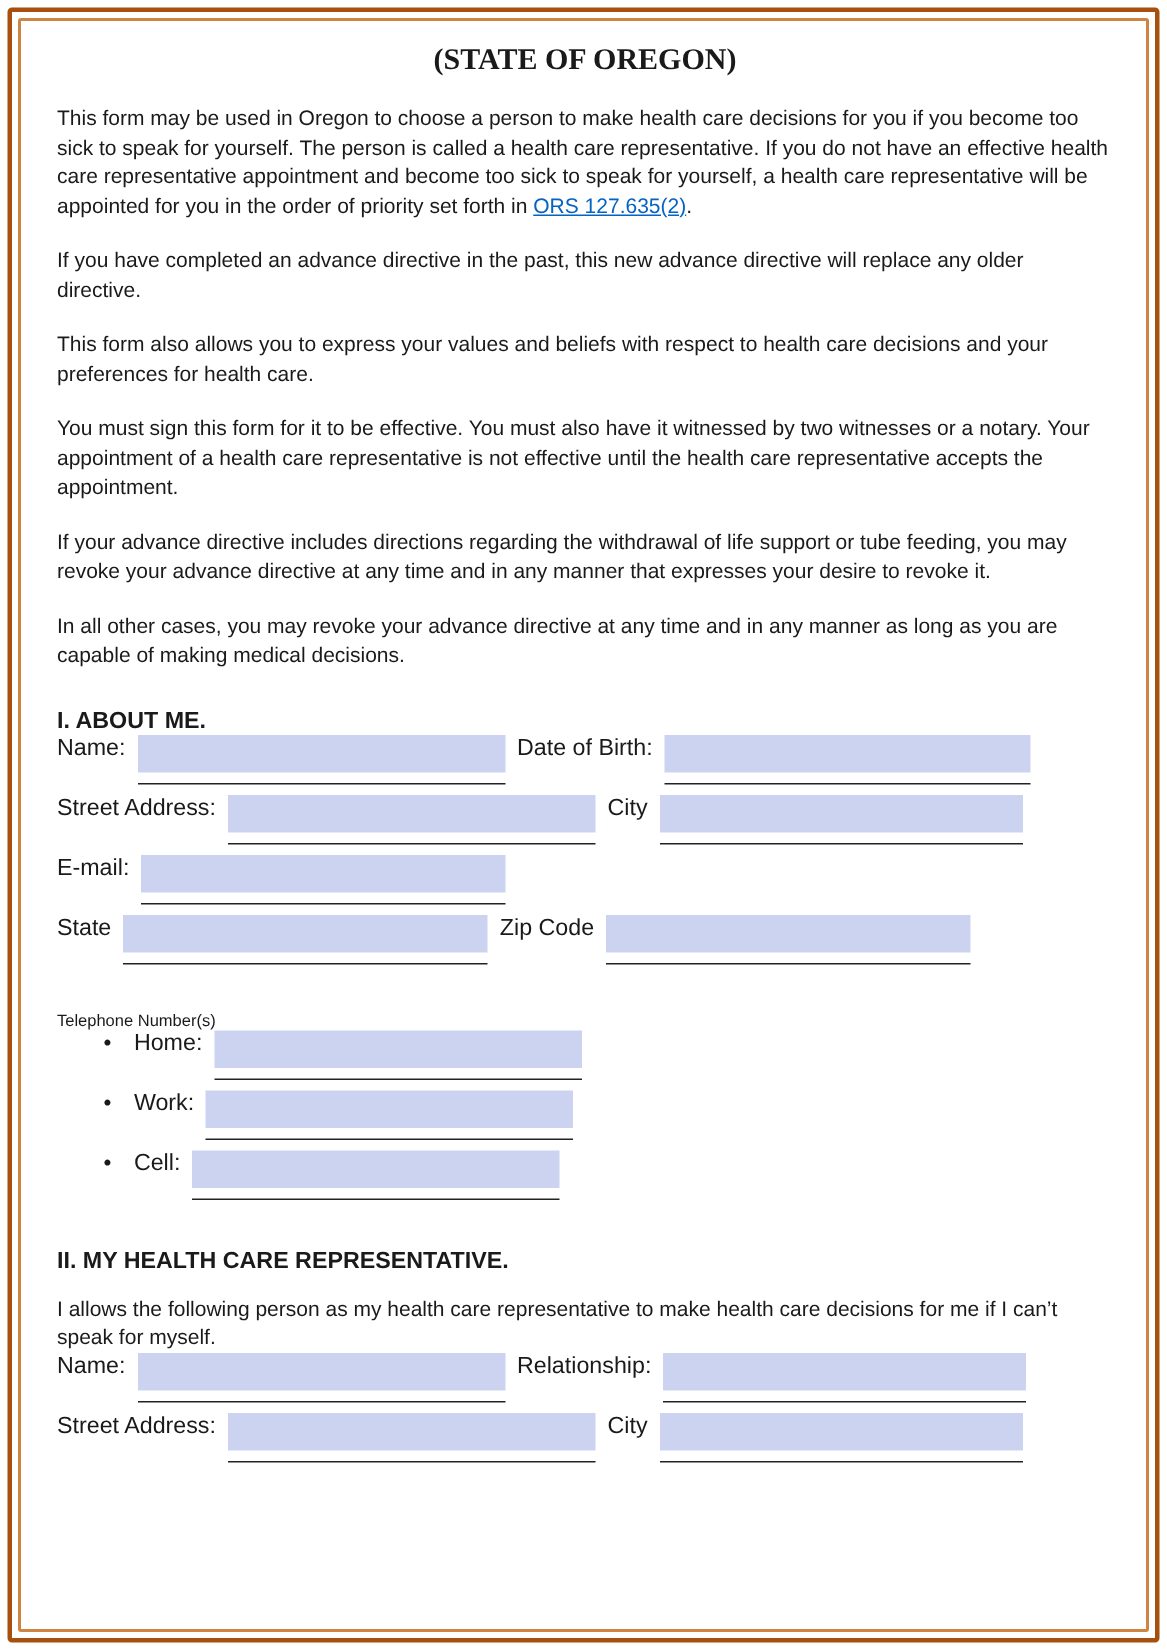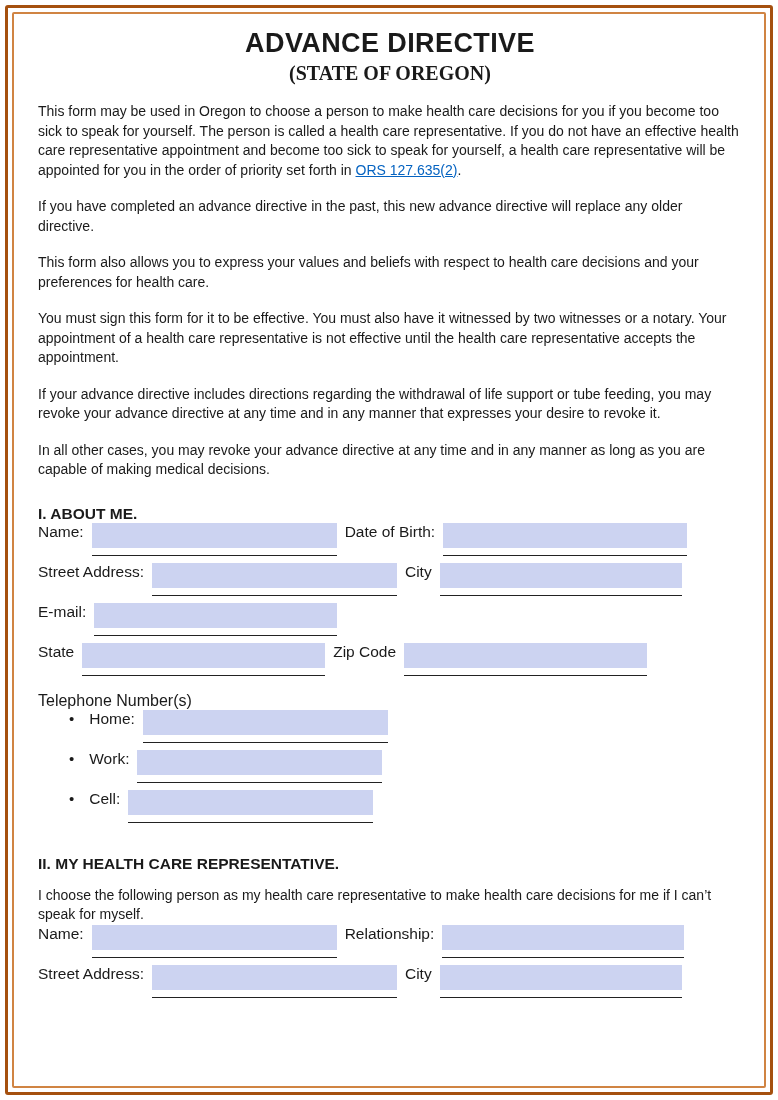--- a/index.html
+++ b/index.html
@@ -49,22 +49,22 @@
     color: #0563c1;
     text-decoration: underline;
     cursor: pointer;
   }
   h3.section-heading {
     font-size: 15.5px;
     font-weight: bold;
     margin-top: 25px;
   }
   .tel-heading {
-    font-size: 16px;
-    margin-top: 9px;
+    font-size: 11px;
+    margin-top: 25px;
   }
   .frow {
     display: flex;
     align-items: flex-start;
     height: 40px;
     white-space: nowrap;
   }
   .lbl {
     font-size: 15.5px;
     padding-bottom: 1px;
@@ -97,21 +97,20 @@
   }
 </style>
 </head>
 <body>
 
 <div class="frame-outer"></div>
 <div class="frame-inner"></div>
 
 <div class="page">
 
-  <h1 class="title">ADVANCE DIRECTIVE</h1>
   <h2 class="subtitle">(STATE OF OREGON)</h2>
 
   <p class="para"><span>This form may be used in Oregon to choose a person to make health care decisions for you if you become too sick to speak for yourself. The person is called a health care representative. If you do not have an effective health care representative appointment and become too sick to speak for yourself, a health care representative will be appointed for you in the order of priority set forth in </span><a class="doc-link">ORS 127.635(2)</a><span>.</span></p>
 
   <p class="para">If you have completed an advance directive in the past, this new advance directive will replace any older directive.</p>
   <p class="para">This form also allows you to express your values and beliefs with respect to health care decisions and your preferences for health care.</p>
   <p class="para">You must sign this form for it to be effective. You must also have it witnessed by two witnesses or a notary. Your appointment of a health care representative is not effective until the health care representative accepts the appointment.</p>
   <p class="para">If your advance directive includes directions regarding the withdrawal of life support or tube feeding, you may revoke your advance directive at any time and in any manner that expresses your desire to revoke it.</p>
   <p class="para">In all other cases, you may revoke your advance directive at any time and in any manner as long as you are capable of making medical decisions.</p>
 
@@ -158,21 +157,21 @@
   </div>
 
   <div class="frow">
     <span class="bullet">•</span>
     <span class="lbl">Cell:</span>
     <span class="field w245"></span>
   </div>
 
   <h3 class="section-heading">II. MY HEALTH CARE REPRESENTATIVE.</h3>
 
-  <p class="para" style="margin-top:13px;">I choose the following person as my health care representative to make health care decisions for me if I can’t speak for myself.</p>
+  <p class="para" style="margin-top:13px;">I allows the following person as my health care representative to make health care decisions for me if I can’t speak for myself.</p>
 
   <div class="frow">
     <span class="lbl">Name:</span>
     <span class="field w245"></span>
     <span class="lbl lbl2">Relationship:</span>
     <span class="field w242"></span>
   </div>
 
   <div class="frow">
     <span class="lbl">Street Address:</span>

